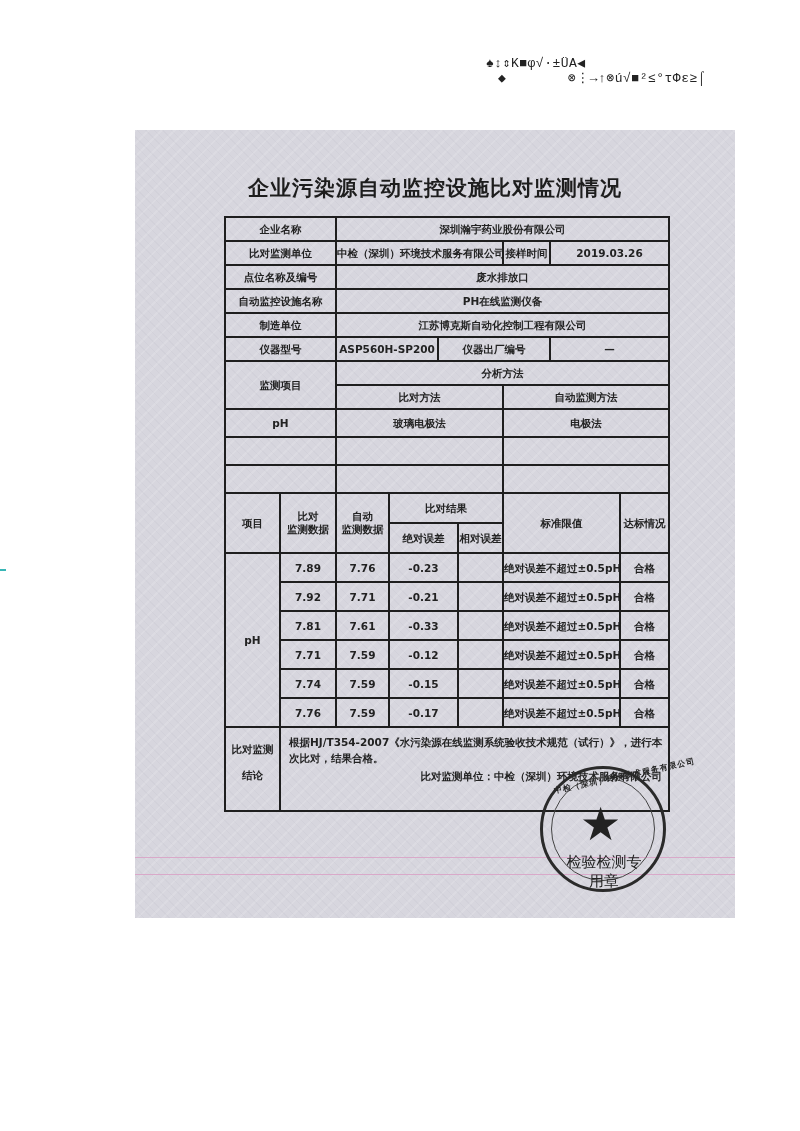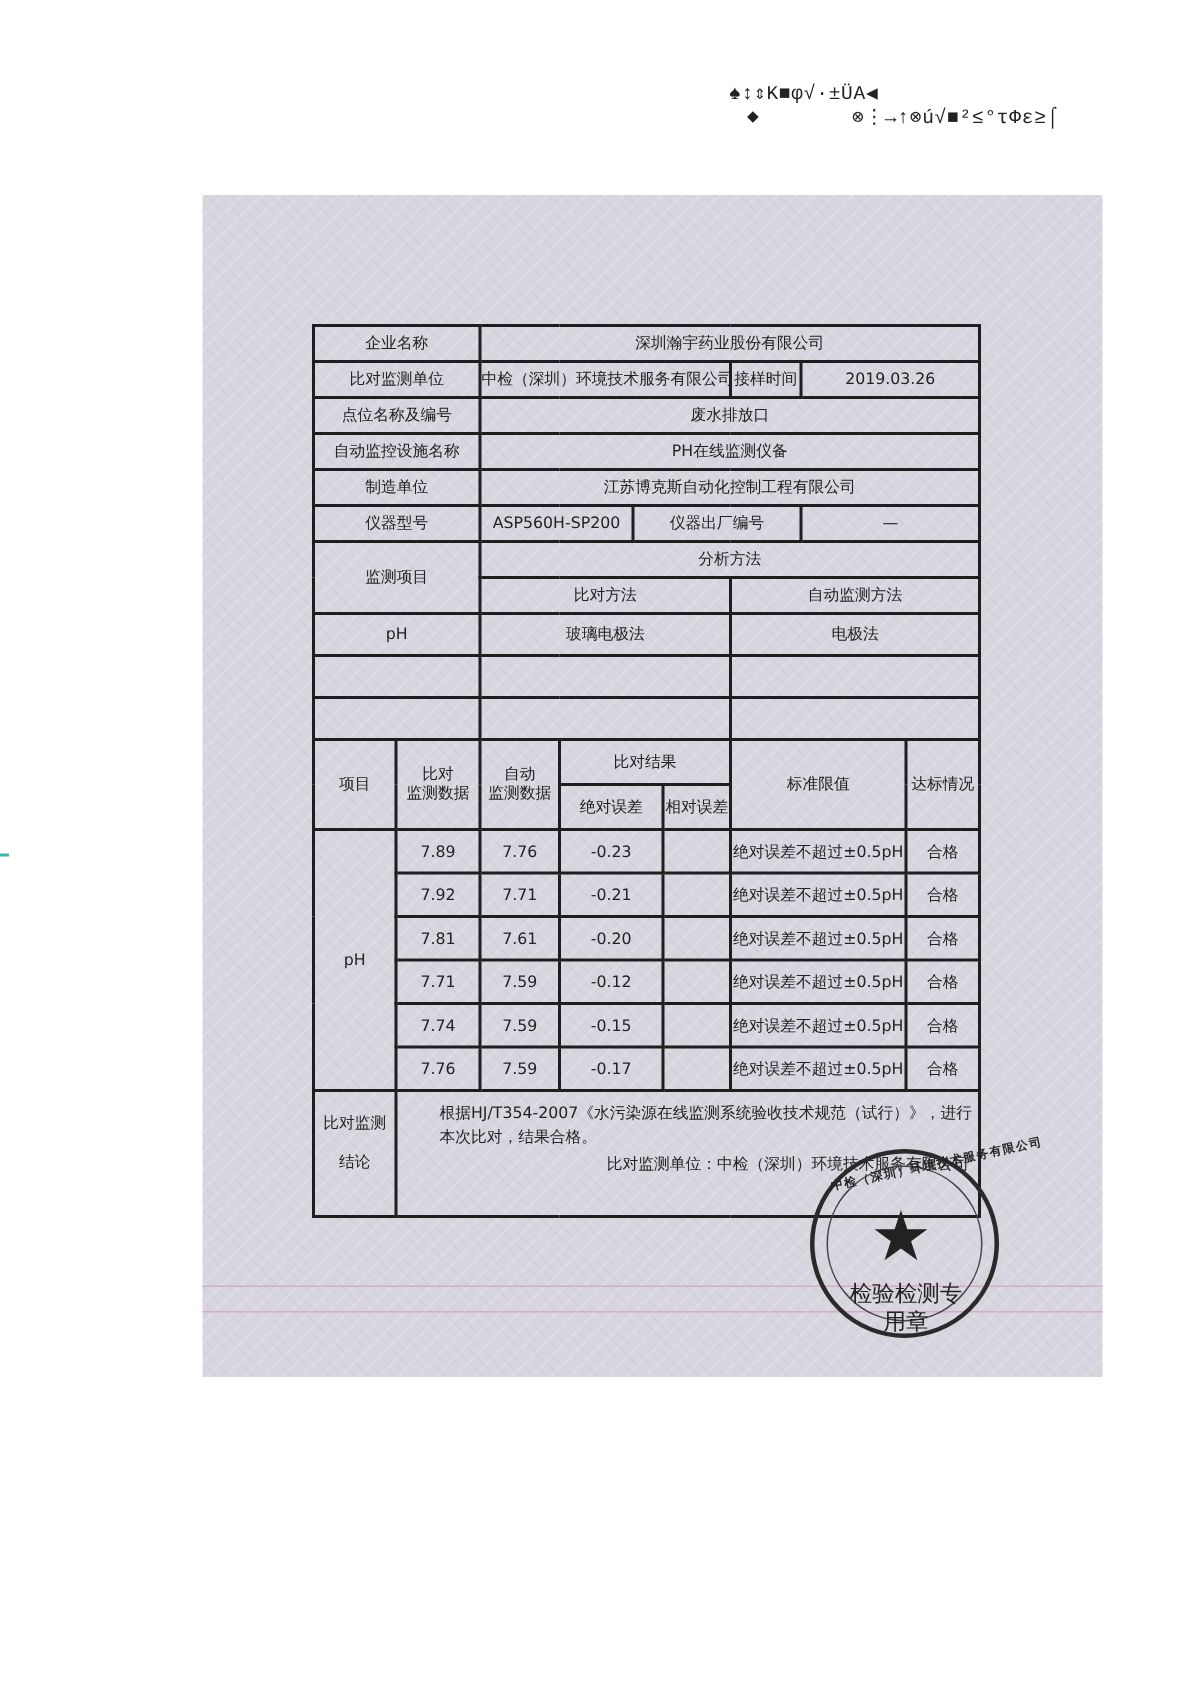--- a/index.html
+++ b/index.html
@@ -20,35 +20,34 @@
     background:#d7d6de;
     background-image:
       repeating-linear-gradient(135deg, rgba(255,255,255,0.12) 0 2px, rgba(0,0,0,0) 2px 9px),
       repeating-linear-gradient(45deg, rgba(120,120,140,0.05) 0 1px, rgba(0,0,0,0) 1px 6px);
   }
   .title {
     position:absolute; left:0; top:44px; width:600px; text-align:center;
     font-size:21px; font-weight:bold; letter-spacing:1px; color:#1d1d1d;
   }
   table.form {
-    position:absolute; left:73px; top:86px; width:444px; border-collapse:collapse;
-    table-layout:fixed; font-size:10.5px; color:#222;
+    position:absolute; left:89px; top:86px; width:444px; border-collapse:collapse;
+    table-layout:fixed; font-size:10.5px; color:#222;font-weight:bold;
   }
   table.form td {
     border:2px solid #1e1e1e; text-align:center; vertical-align:middle; padding:0;
     height:22px; line-height:12px; white-space:nowrap; overflow:hidden;
   }
   table.form td.lbl { font-size:10.5px; }
   table.form tr.hdr td { height:16px; }
   table.form tr.data td { height:27px;text-align:center; }
   table.form td.wrap { white-space:normal; line-height:13px; }
   .conclusion-text {
     text-align:left; white-space:normal; line-height:16px; padding:6px 4px 0 8px;
     font-size:10.5px;
-    margin-left:20px;
   }
   .conclusion-cell { position:relative; vertical-align:top !important; }
   .signer {
     position:absolute; right:6px; bottom:28px; font-size:10.5px; white-space:nowrap;
   }
   .conclusion-label { line-height:26px; white-space:normal; }
   .pinkline { position:absolute; left:0; width:600px; height:1px; background:#d9a9c9; }
   .stamp {
     position:absolute; left:405px; top:636px; width:126px; height:126px; border-radius:50%;
     border:3px solid #2a2a2a; box-sizing:border-box;
@@ -69,20 +68,21 @@
 <body>
 
 <div class="garble" id="garble1">♠↕⇕K■φ√·±ÜA◀</div>
 <div class="garble" id="garble2">
   <span class="diamond">◆</span>
   <span>⊗⋮→↑⊗ú√■²≤°τΦε≥⌠</span>
 </div>
 <div class="left-mark"></div>
 
 <div class="scan-page">
+  <div class="title">企业污染源自动监控设施比对监测情况</div>
 
   <table class="form">
     <colgroup>
       <col style="width:55px">
         <col style="width:56px">
         <col style="width:53px">
       <col style="width:49px">
         <col style="width:20px">
         <col style="width:45px">
       <col style="width:47px">
@@ -172,21 +172,21 @@
       <td>7.92</td>
       <td>7.71</td>
       <td colspan="2">-0.21</td>
       <td></td>
       <td colspan="2">绝对误差不超过±0.5pH</td>
       <td>合格</td>
     </tr>
     <tr class="data">
       <td>7.81</td>
       <td>7.61</td>
-      <td colspan="2">-0.20</td>
+      <td colspan="2">-0.33</td>
       <td></td>
       <td colspan="2">绝对误差不超过±0.5pH</td>
       <td>合格</td>
     </tr>
     <tr class="data">
       <td>7.71</td>
       <td>7.59</td>
       <td colspan="2">-0.12</td>
       <td></td>
       <td colspan="2">绝对误差不超过±0.5pH</td>

